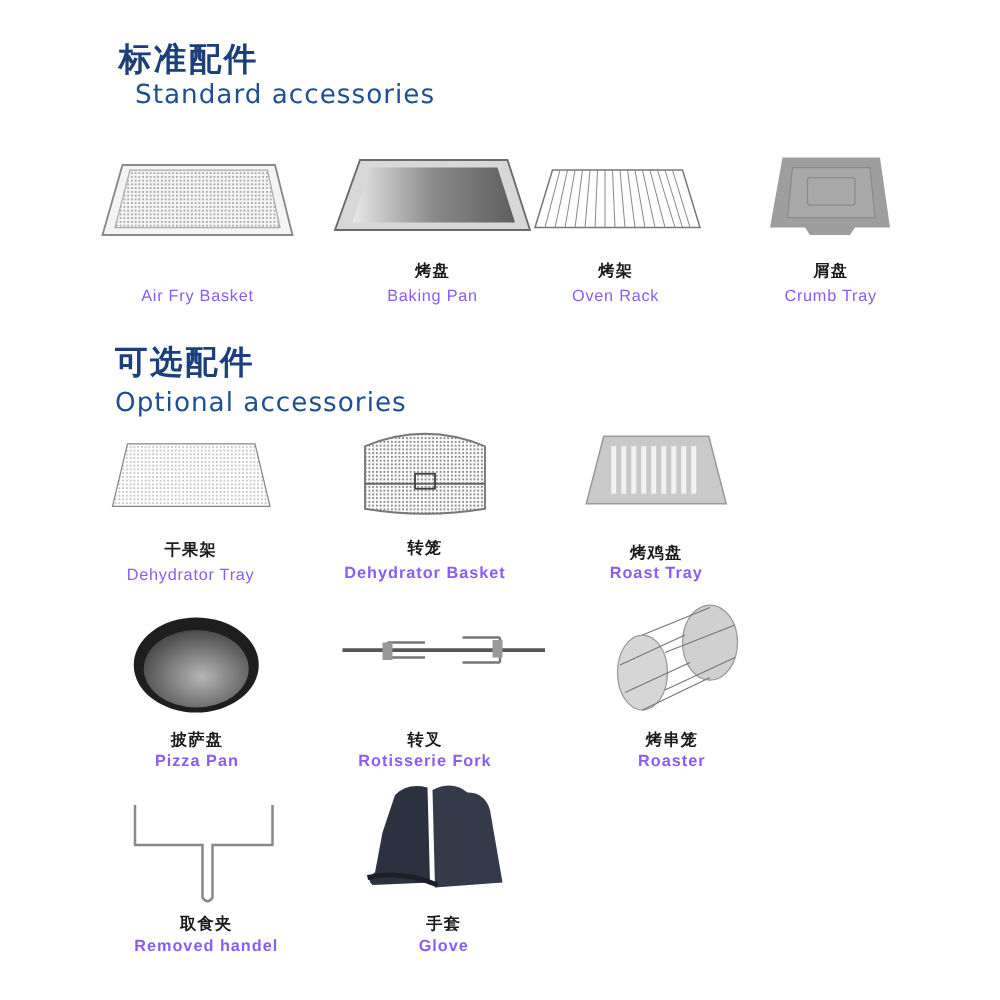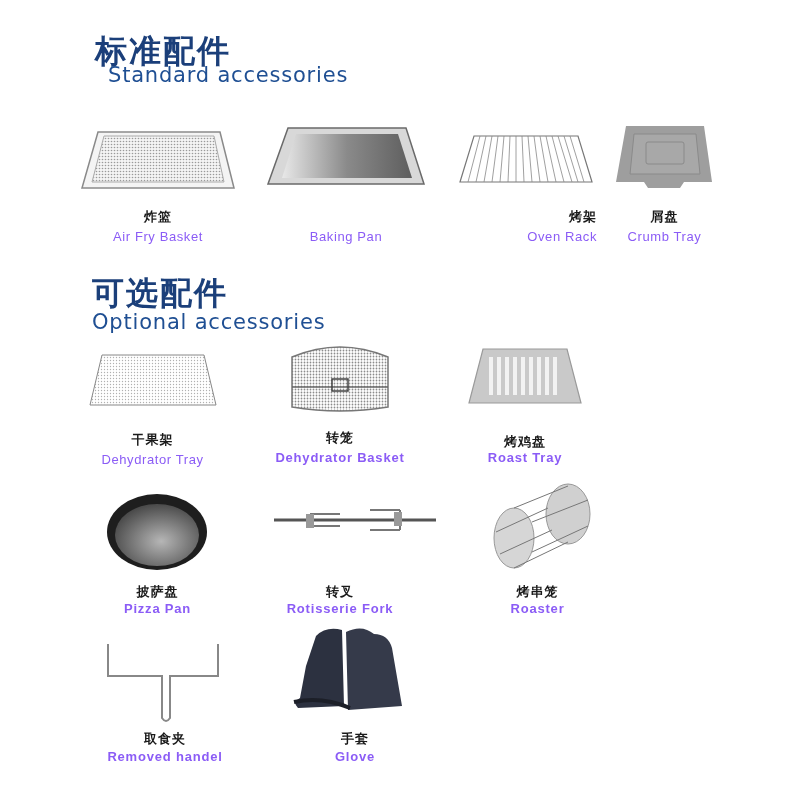--- a/index.html
+++ b/index.html
@@ -1,18 +1,18 @@
 <!DOCTYPE html>
 <html><head>
 <meta charset="utf-8">
 <style>
   html, body { margin: 0; padding: 0; background: #ffffff; }
   body { width: 800px; height: 800px; position: relative; overflow: hidden;
          font-family: "Liberation Sans", "DejaVu Sans", sans-serif; }
-  .heading-cn { position: absolute; font-size: 32px; font-weight: bold; color: #1b3f7a; letter-spacing: 2px; font-family: "DejaVu Sans", sans-serif; }
+  .heading-cn { position: absolute; font-size: 26px; font-weight: bold; color: #1b3f7a; letter-spacing: 2px; font-family: "DejaVu Sans", sans-serif; }
   .heading-en { position: absolute; font-size: 21px; color: #1f4f93; letter-spacing: 0.8px; font-family: "DejaVu Sans", sans-serif; }
   .item { position: absolute; text-align: center; }
   .item .pic { position: absolute; }
   .item .cn { position: absolute; left: 0; right: 0; font-size: 13px; font-weight: bold; color: #1a1a1a; font-family: "DejaVu Sans", sans-serif; letter-spacing: 1px; }
   .item .en { position: absolute; left: 0; right: 0; font-size: 13px; color: #8b5cf6; font-family: "Liberation Sans", sans-serif; white-space: nowrap; letter-spacing: 0.6px; }
   .item .en.bold { font-weight: bold; letter-spacing: 0.8px; }
   svg { display: block; }
 </style>
 </head>
 <body>
@@ -25,42 +25,42 @@
     <svg width="156" height="66" viewBox="0 0 156 66">
       <defs>
         <pattern id="mesh1" width="3" height="3" patternUnits="userSpaceOnUse">
           <circle cx="1.5" cy="1.5" r="0.8" fill="#9a9a9a"></circle>
         </pattern>
       </defs>
       <path d="M18 4 L140 4 L154 60 L2 60 Z" fill="#f4f4f4" stroke="#8a8a8a" stroke-width="1.5"></path>
       <path d="M24 8 L134 8 L144 54 L12 54 Z" fill="url(#mesh1)" stroke="#aaa" stroke-width="1"></path>
     </svg>
   </div>
-  <div class="cn" style="top:88px;">炸篮</div>
   <div class="en" style="top:109px;">Air Fry Basket</div>
 </div>
 
 <div class="item" style="left:266px; top:120px; width:160px; height:130px;">
   <div class="pic" style="left:0px; top:4px;">
     <svg width="160" height="68" viewBox="0 0 160 68">
       <defs>
         <linearGradient id="pan" x1="0" y1="0" x2="1" y2="0">
           <stop offset="0" stop-color="#e8e8e8"></stop>
           <stop offset="0.5" stop-color="#8a8a8a"></stop>
           <stop offset="1" stop-color="#5e5e5e"></stop>
         </linearGradient>
       </defs>
       <path d="M22 4 L140 4 L158 60 L2 60 Z" fill="#d8d8d8" stroke="#6a6a6a" stroke-width="1.5"></path>
       <path d="M30 10 L132 10 L146 54 L16 54 Z" fill="url(#pan)"></path>
     </svg>
   </div>
+  <div class="cn" style="top:88px;">烤盘</div>
   <div class="en" style="top:109px;">Baking Pan</div>
 </div>
 
-<div class="item" style="left:452px; top:120px; width:145px; height:130px;text-align:right;">
+<div class="item" style="left:420px; top:120px; width:145px; height:130px;">
   <div class="pic" style="left:6px; top:14px;">
     <svg width="136" height="52" viewBox="0 0 136 52">
       <path d="M16 2 L120 2 L134 48 L2 48 Z" fill="none" stroke="#777" stroke-width="1.2"></path>
       <g stroke="#888" stroke-width="0.8">
         <line x1="22" y1="2" x2="10" y2="48"></line>
           <line x1="28" y1="2" x2="18" y2="48"></line>
         <line x1="34" y1="2" x2="26" y2="48"></line>
           <line x1="40" y1="2" x2="34" y2="48"></line>
         <line x1="46" y1="2" x2="42" y2="48"></line>
           <line x1="52" y1="2" x2="50" y2="48"></line>

